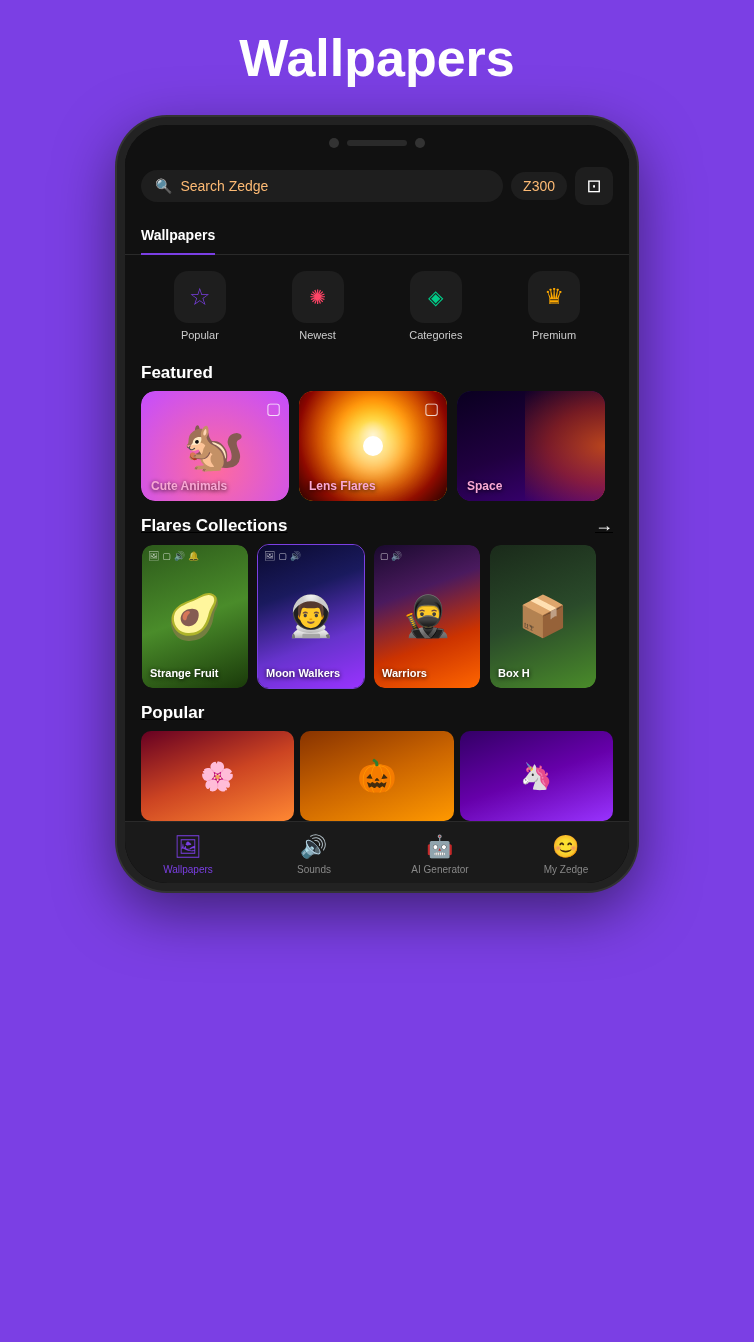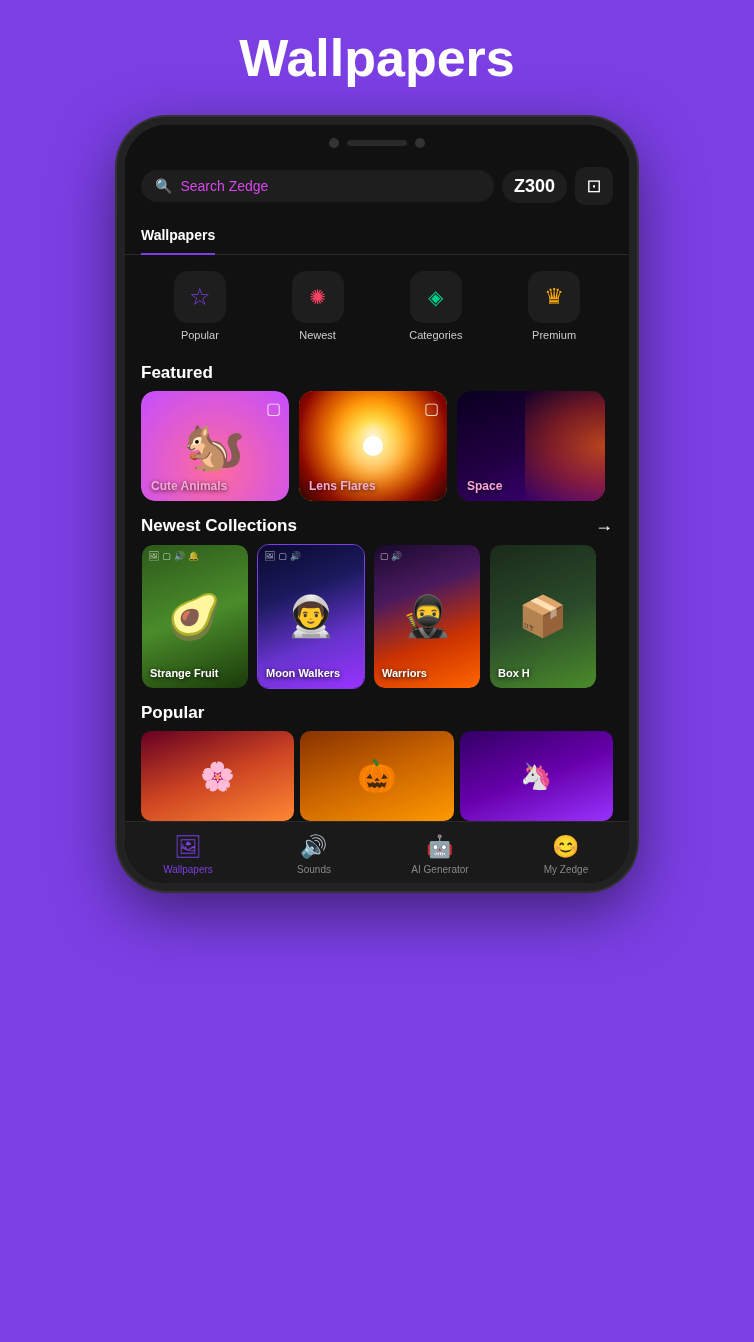--- a/index.html
+++ b/index.html
@@ -84,28 +84,28 @@
       display: flex;
       align-items: center;
       padding: 8px 14px;
       gap: 8px;
     }
     .search-icon-svg {
       color: #888;
       font-size: 14px;
     }
     .search-placeholder {
-      color: #d946ef;
+      color: #fdba74;
       font-size: 14px;
     }
     .z300-badge {
       background: #1e1e1e;
-      color: #ffffff;
-      font-size: 18px;
-      font-weight: 700;
+      color: #fdba74;
+      font-size: 14px;
+      font-weight: 400;
       padding: 6px 12px;
       border-radius: 20px;
     }
     .ai-icon-btn {
       background: #1e1e1e;
       border-radius: 10px;
       width: 38px; height: 38px;
       display: flex; align-items: center; justify-content: center;
       color: white;
       font-size: 18px;
@@ -157,20 +157,21 @@
       color: #ccc;
       font-size: 11px;
     }
 
     
     .section-header {
       display: flex;
       align-items: flex-end;
       justify-content: space-between;
       padding: 14px 16px 8px;
+      text-decoration: underline;
     }
     .section-title {
       color: white;
       font-size: 17px;
       font-weight: 700;
     }
     .section-arrow {
       color: white;
       font-size: 18px;
     }
@@ -468,21 +469,21 @@
         <div class="card-bg card-space">
           <div class="space-visual">
             <div class="nebula"></div>
           </div>
         </div>
         <span class="card-label">Space</span>
       </div>
     </div>
 
     <div class="section-header">
-      <span class="section-title">Newest Collections</span>
+      <span class="section-title">Flares Collections</span>
       <span class="section-arrow">→</span>
     </div>
 
     <div class="collections-row">
 
       <div class="collection-card">
         <div class="coll-bg coll-strange-fruit">
           <div style="width:100%;height:100%;display:flex;align-items:center;justify-content:center;font-size:44px;">🥑</div>
         </div>
         <div class="coll-icons">

